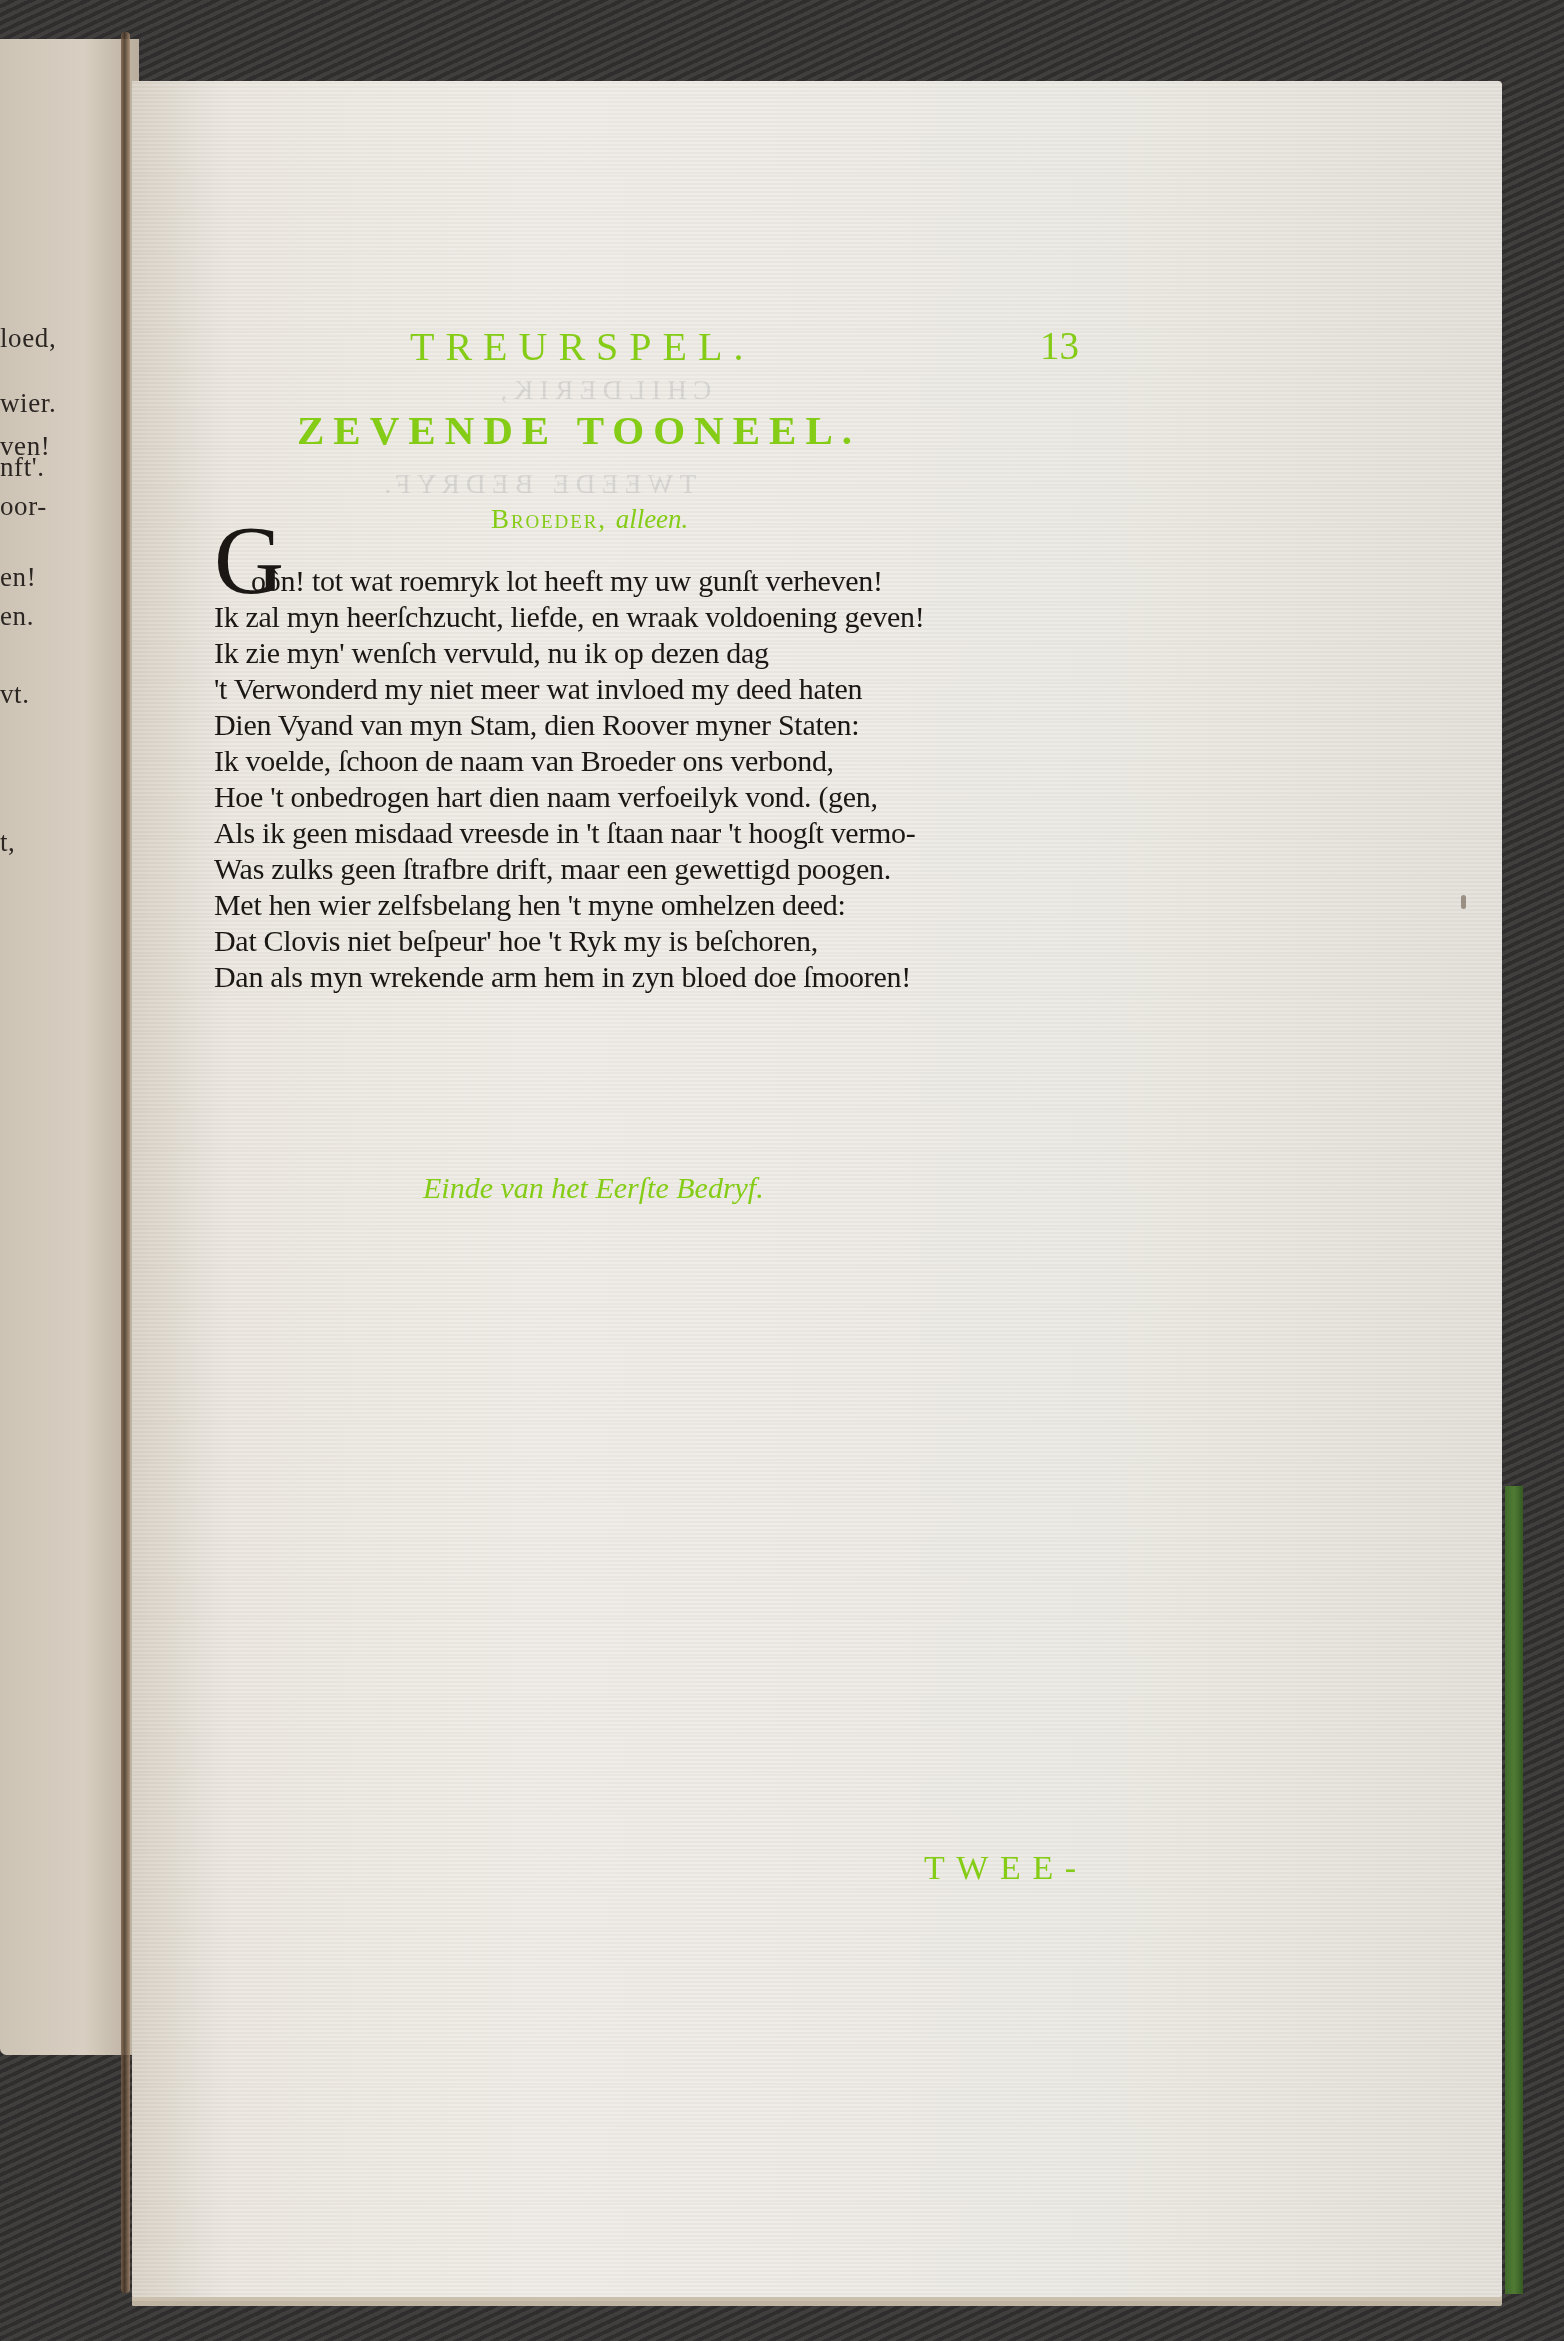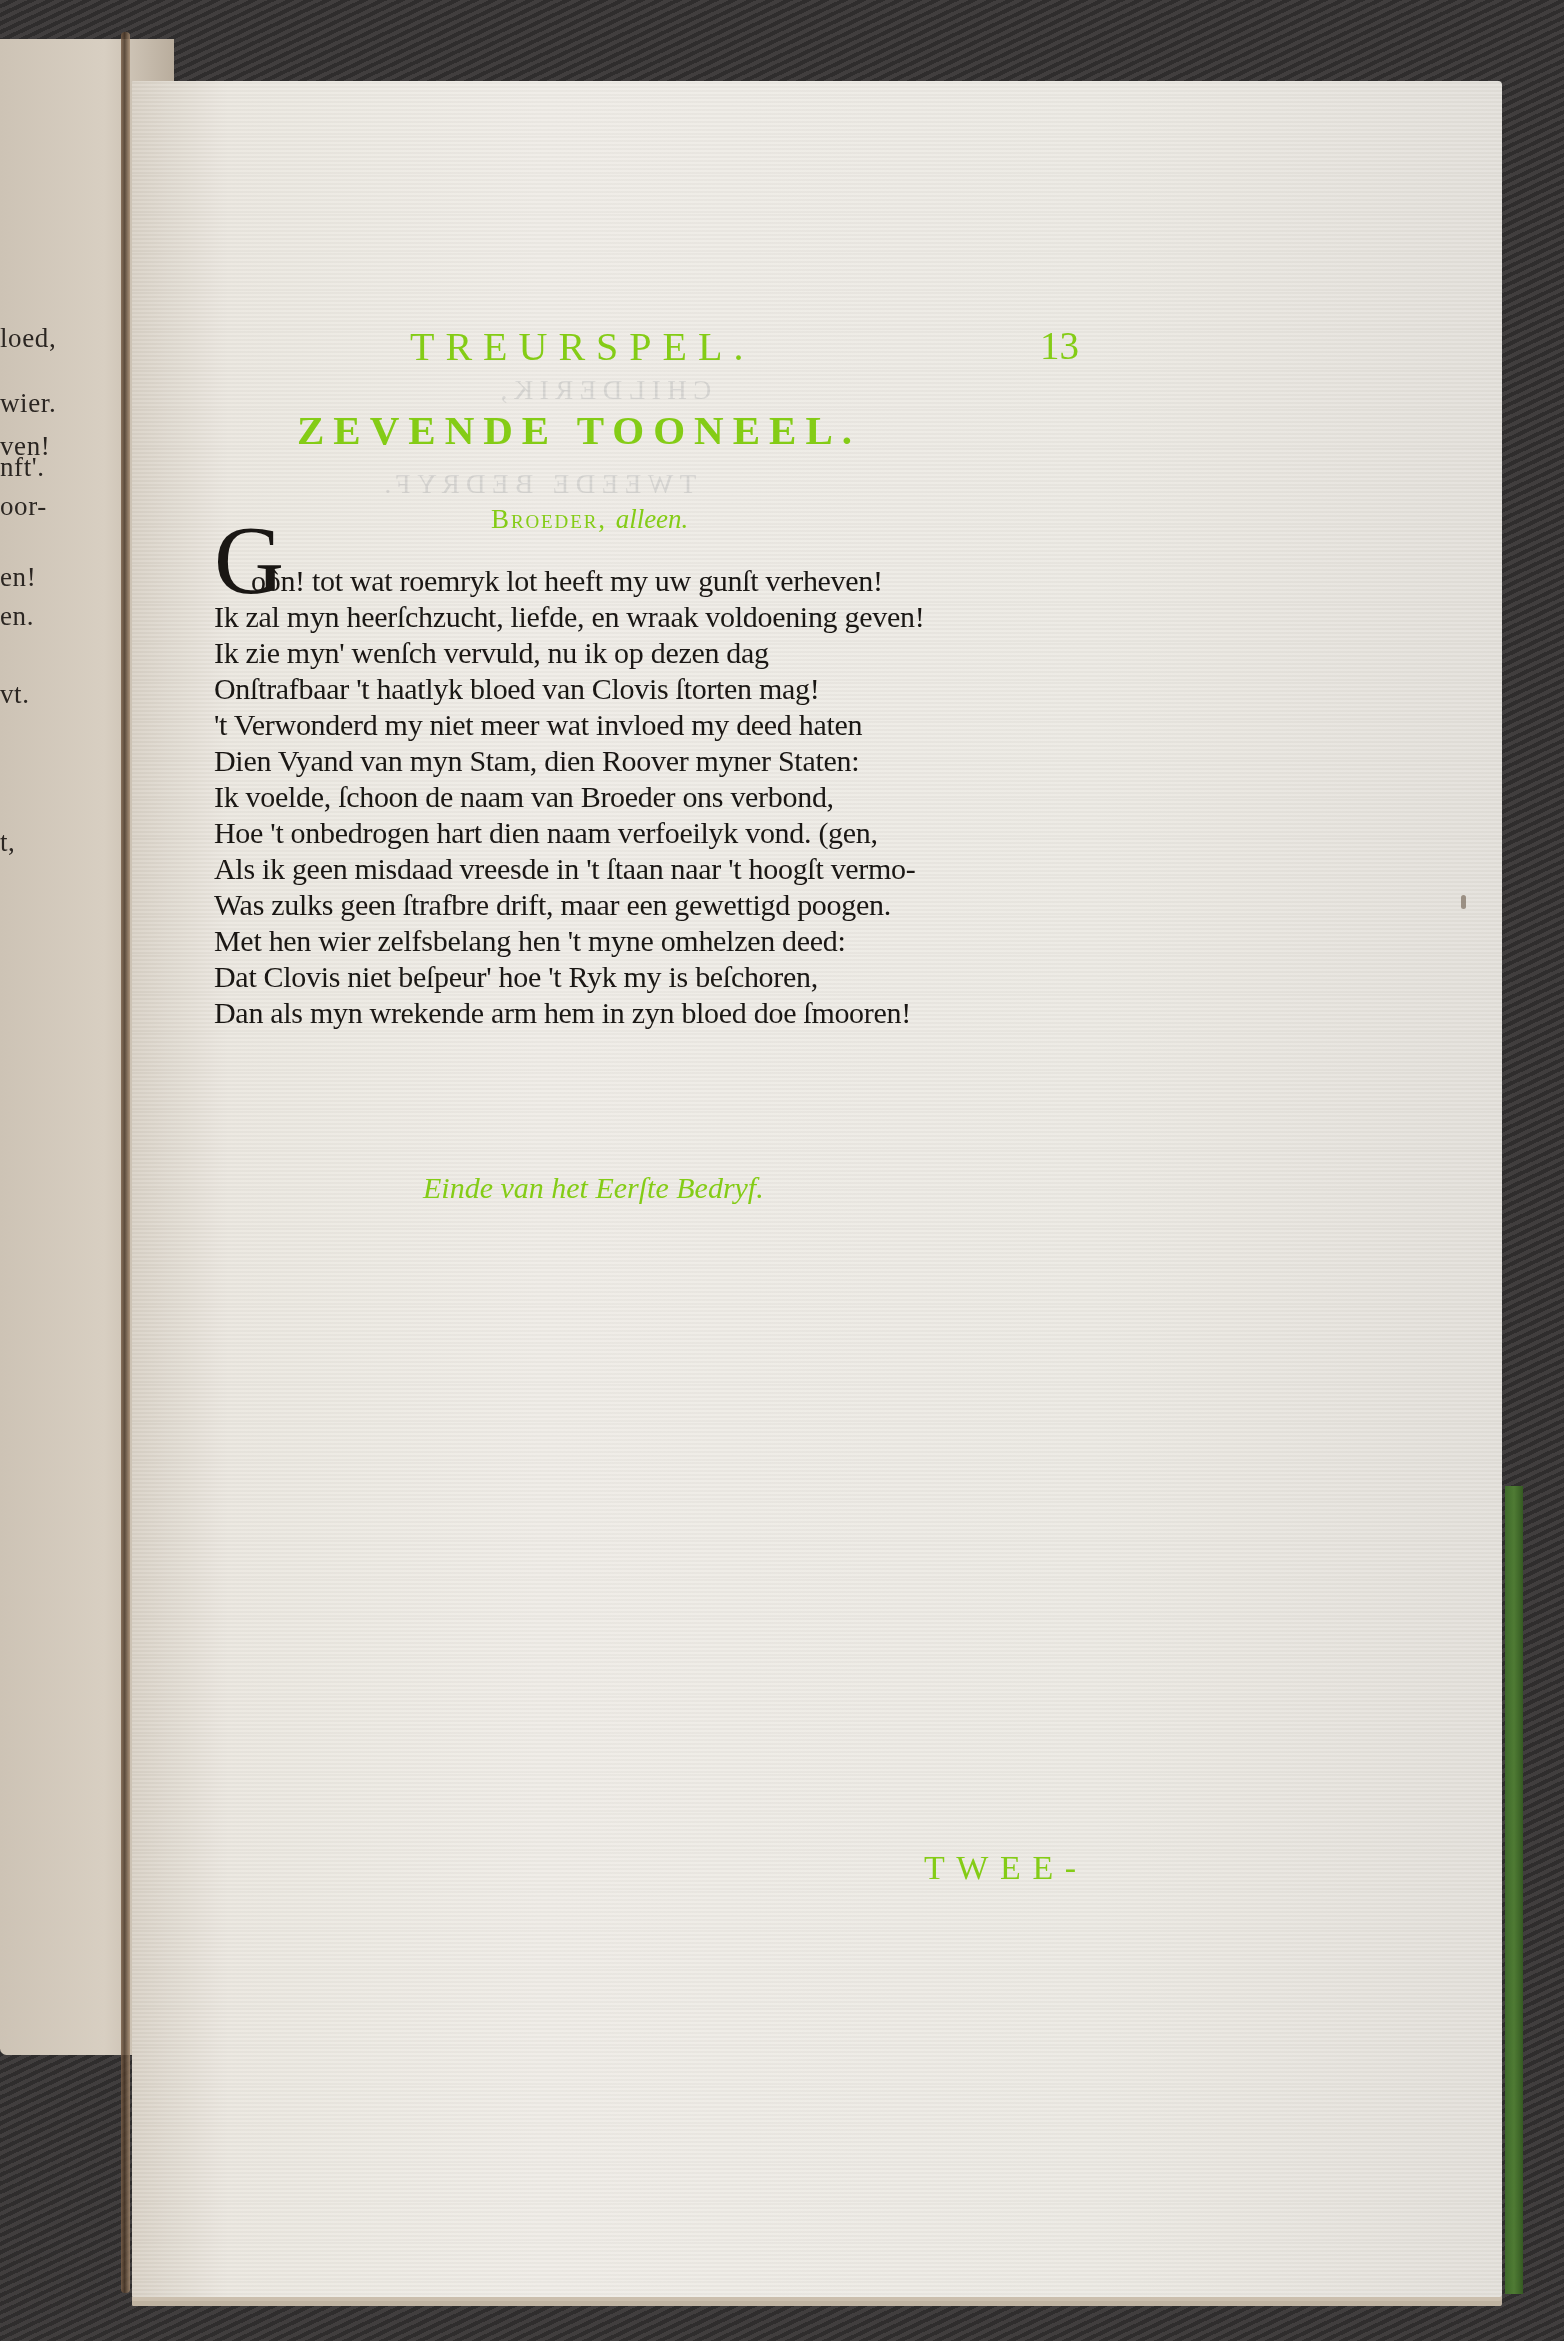--- a/index.html
+++ b/index.html
@@ -7,21 +7,20 @@
     width:1564px; height:2342px; position:relative; overflow:hidden;
     background:#3a3838;
     background-image: repeating-linear-gradient(155deg, #413e3e 0 3.9px, #2f2d2d 3.9px 7.8px);
     font-family:"Liberation Serif","DejaVu Serif",serif;
   }
   
   .left-page {
     position:absolute; left:0; top:39px; width:139px; height:2016px;
     background:linear-gradient(90deg,#cdc3b5 0%,#d8cfc2 60%,#b9ad9d 100%);
     border-radius:0 0 0 6.5px;
-    padding-left:35px;
   }
   .left-frag {
     position:absolute; left:0; font-size:27px; color:#2b2622;
     white-space:nowrap; letter-spacing:0.6px; filter:blur(0.4px);
   }
   .gutter {
     position:absolute; left:121px; top:32px; width:9px; height:2261px;
     background:linear-gradient(90deg,#7a5f48,#4a3828 40%,#a48a70);
     border-radius:3.9px; opacity:.85;
   }
@@ -110,21 +109,20 @@
 <div class="abs speaker">
   <span class="sc">Broeder</span><span>, </span><span class="it">alleen.</span>
 </div>
 
 <div class="dropcap">G</div>
 
 <div class="verse">
   <span class="verse-line first-line">oôn! tot wat roemryk lot heeft my uw gunſt verheven!</span>
   <span class="verse-line">Ik zal myn heerſchzucht, liefde, en wraak voldoening geven!</span>
   <span class="verse-line">Ik zie myn' wenſch vervuld, nu ik op dezen dag</span>
-  <span class="verse-line">Onſtrafbaar 't haatlyk bloed van Clovis ſtorten mag!</span>
   <span class="verse-line">'t Verwonderd my niet meer wat invloed my deed haten</span>
   <span class="verse-line">Dien Vyand van myn Stam, dien Roover myner Staten:</span>
   <span class="verse-line">Ik voelde, ſchoon de naam van Broeder ons verbond,</span>
   <span class="verse-line">Hoe 't onbedrogen hart dien naam verfoeilyk vond. (gen,</span>
   <span class="verse-line">Als ik geen misdaad vreesde in 't ſtaan naar 't hoogſt vermo-</span>
   <span class="verse-line">Was zulks geen ſtrafbre drift, maar een gewettigd poogen.</span>
   <span class="verse-line">Met hen wier zelfsbelang hen 't myne omhelzen deed:</span>
   <span class="verse-line">Dat Clovis niet beſpeur' hoe 't Ryk my is beſchoren,</span>
   <span class="verse-line">Dan als myn wrekende arm hem in zyn bloed doe ſmooren!</span>
 </div>

